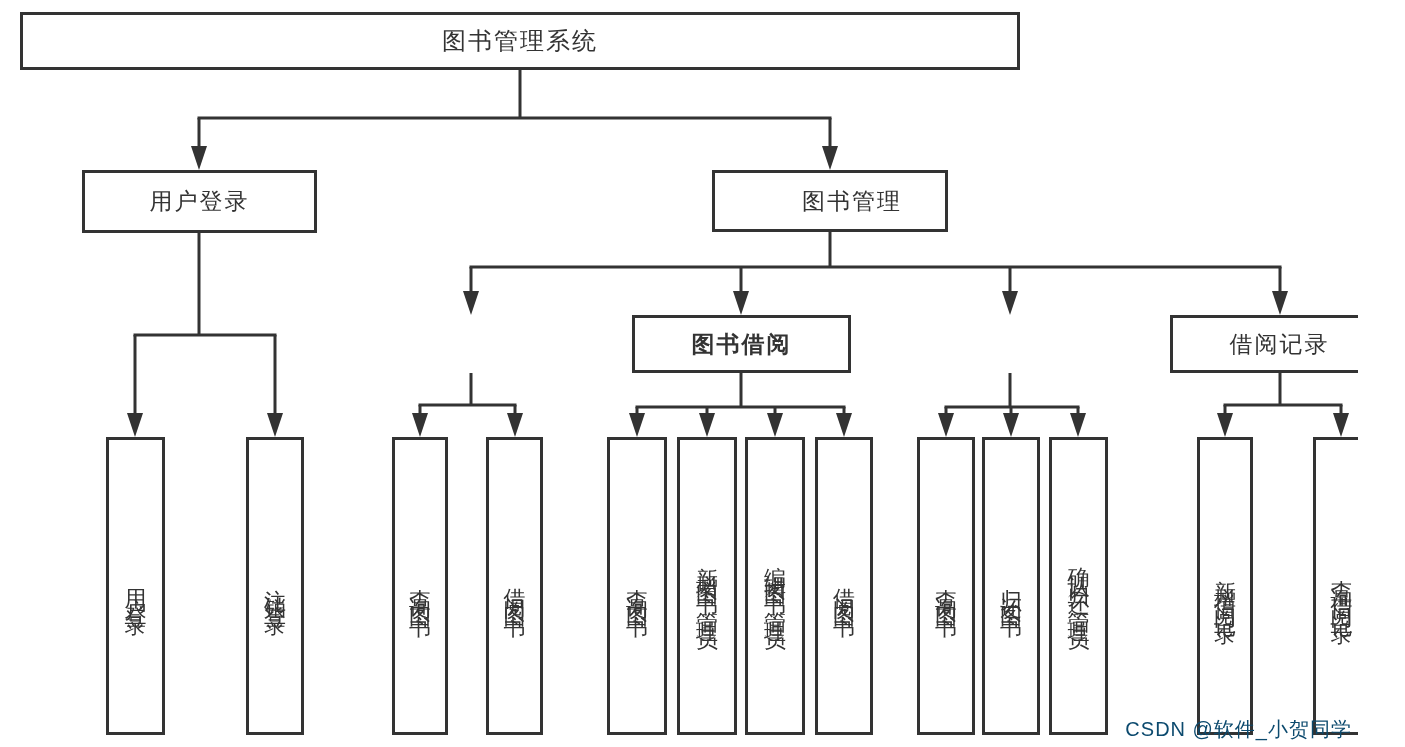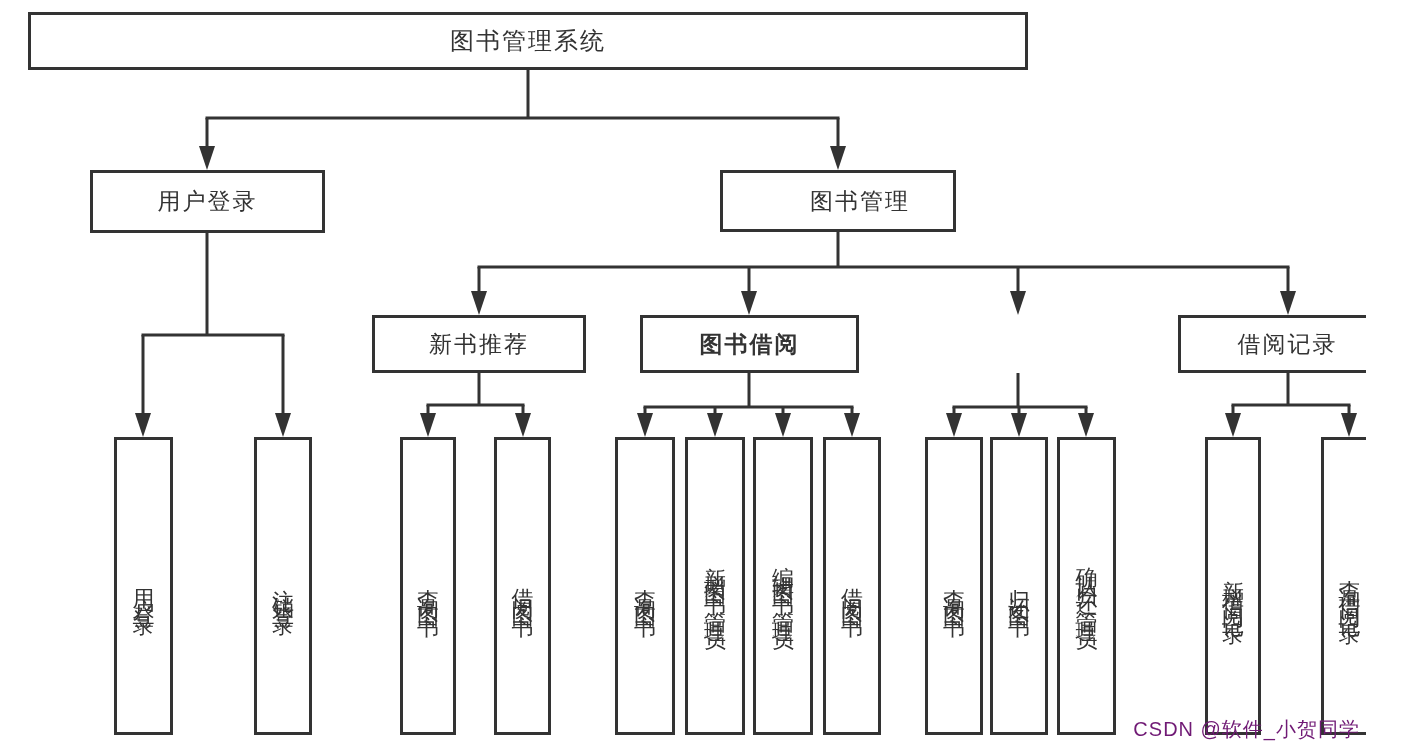--- a/index.html
+++ b/index.html
@@ -8,21 +8,20 @@
     background: #ffffff;
   }
   .canvas {
     position: relative;
     width: 1358px;
     height: 747px;
     background: #ffffff;
     font-family: "Liberation Sans", sans-serif;
     color: #333333;
     overflow: hidden;
-    margin-left: 8px;
   }
   .connectors {
     position: absolute;
     left: 0;
     top: 0;
     width: 1405px;
     height: 747px;
     pointer-events: none;
   }
   .box {
@@ -69,21 +68,21 @@
   .n-c1      { left: 917px;  width: 58px; }
   .n-c2      { left: 982px;  width: 58px; }
   .n-c3      { left: 1049px; width: 59px; }
   .n-d1      { left: 1197px; width: 56px; }
   .n-d2      { left: 1313px; width: 57px; }
   .watermark {
     position: absolute;
     right: 6px;
     bottom: 4px;
     font-size: 20px;
-    color: #701a75;
+    color: #0c4a6e;
     letter-spacing: 1px;
     z-index: 5;
   }
 </style>
 </head>
 <body>
 
 <div class="canvas">
 
   <svg class="connectors" viewBox="0 0 1405 747" xmlns="http://www.w3.org/2000/svg">
@@ -148,21 +147,20 @@
       <line x1="1341" y1="405" x2="1341" y2="417"></line>
       <polygon points="1333,413 1349,413 1341,437" stroke="none"></polygon>
     </g>
   </svg>
 
   <div class="box n-root">图书管理系统</div>
 
   <div class="box n-user">用户登录</div>
   <div class="box n-book">图书管理</div>
 
-  <div class="box n-new">新书推荐</div>
   <div class="box n-borrow">图书借阅</div>
   <div class="box n-record">借阅记录</div>
 
   <div class="box leaf lf n-login">用户登录</div>
   <div class="box leaf lf n-logout">注销登录</div>
 
   <div class="box leaf lf n-a1">查询图书</div>
   <div class="box leaf lf n-a2">借阅图书</div>
 
   <div class="box leaf lf n-b1">查询图书</div>

